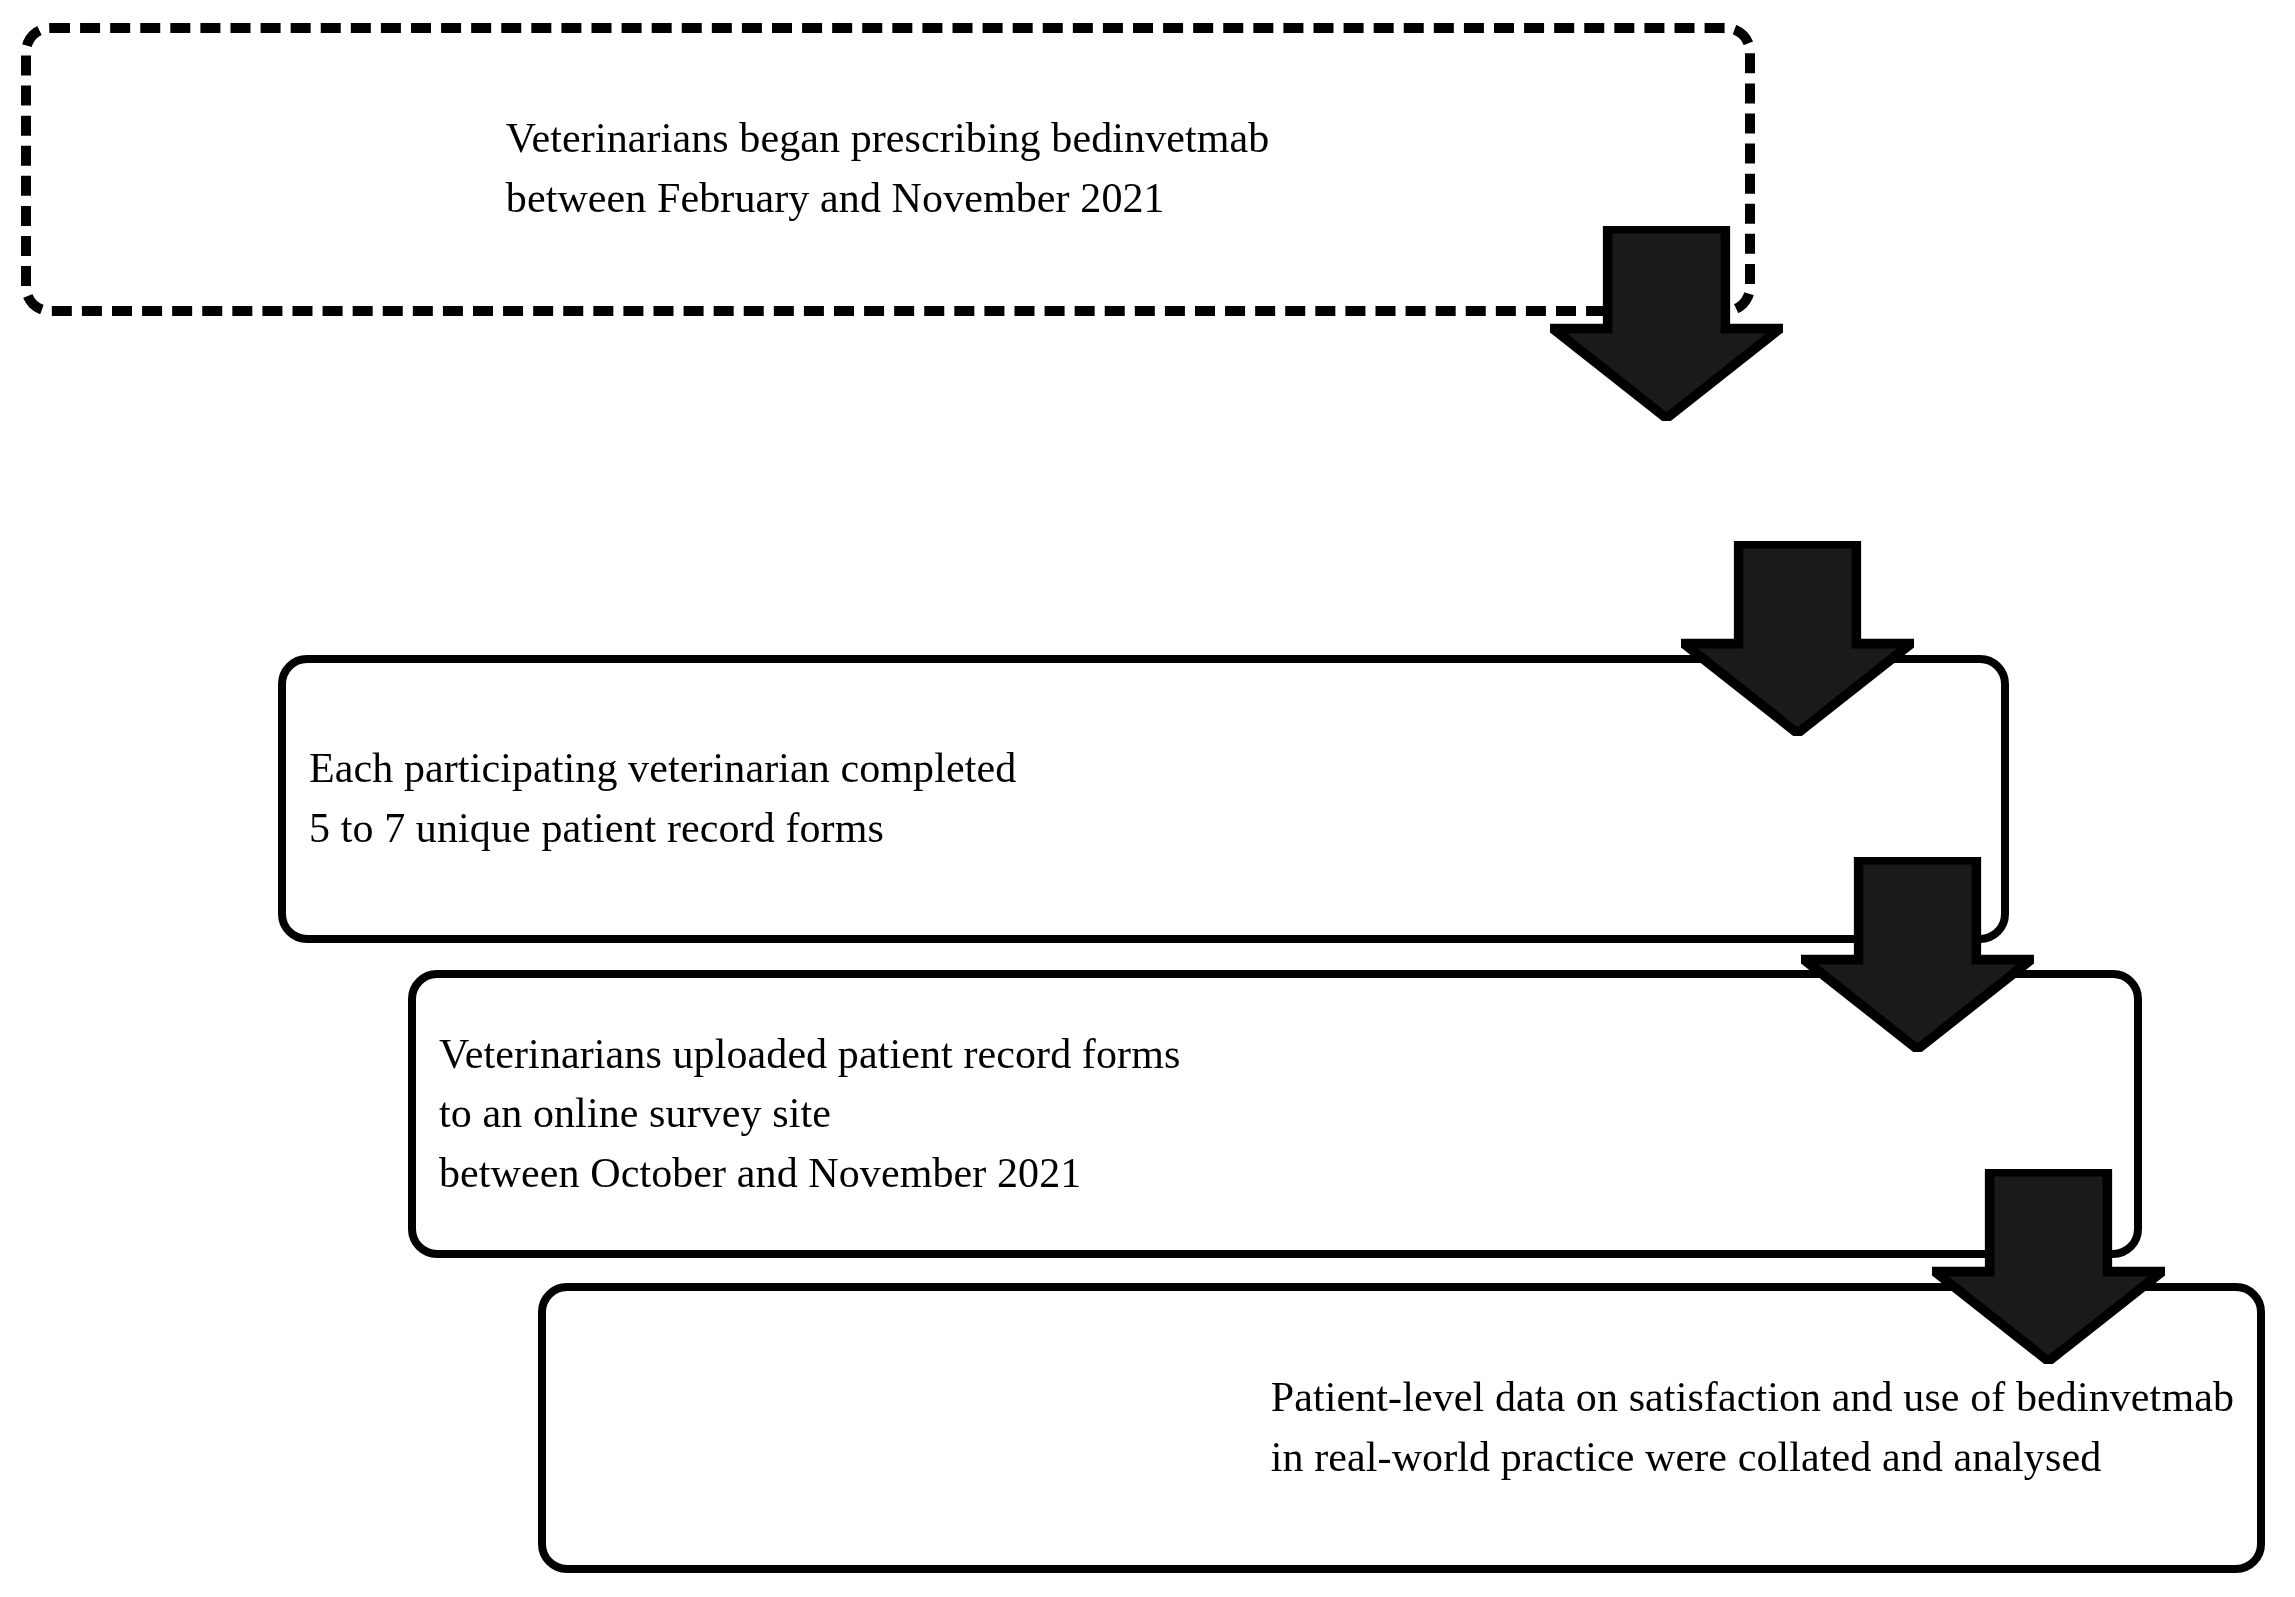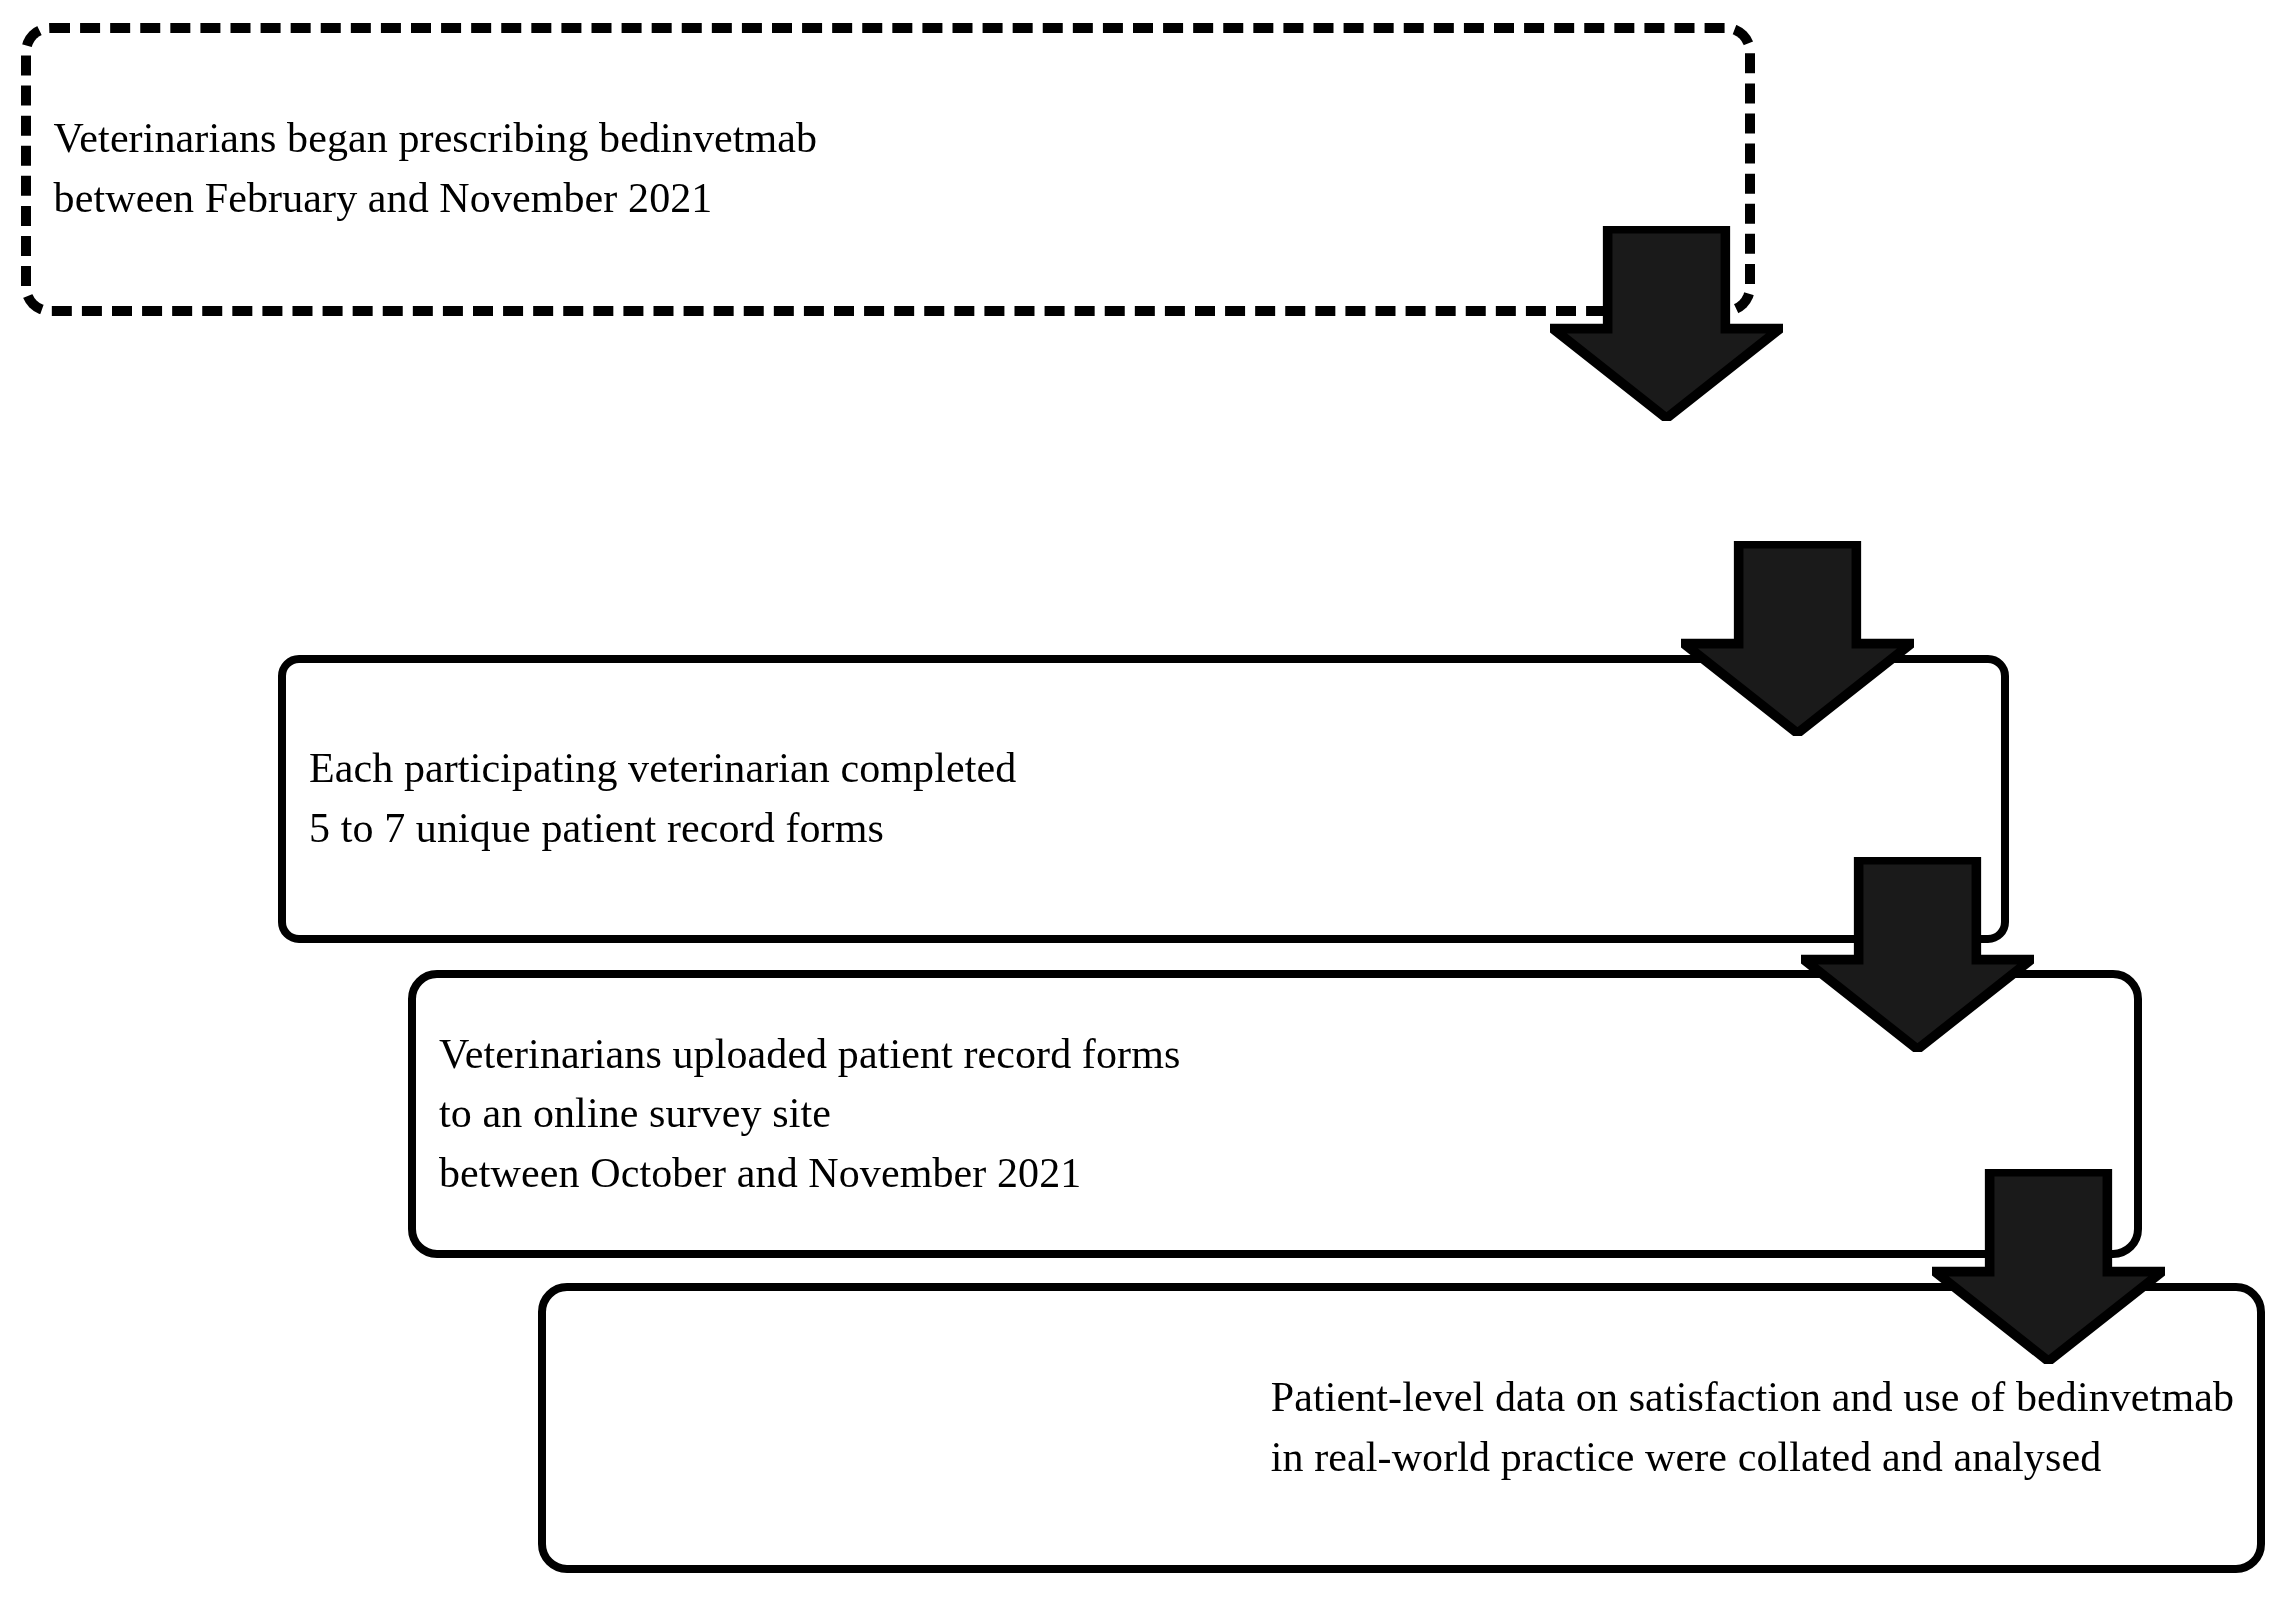--- a/index.html
+++ b/index.html
@@ -26,20 +26,21 @@
     z-index: 5;
   }
   .node.solid {
     border: 8.2px solid #000000;
     border-radius: 29px;
   }
   .node.dashed {
     border: 10.3px dashed #000000;
     border-radius: 29px;
     background: transparent;
+    align-items: center;
   }
   .node-text {
     padding: 0 23px;
     font-size: 42px;
     line-height: 1.42;
     color: #000000;
     white-space: pre-line;
     letter-spacing: 0.1px;
   }
 
@@ -65,21 +66,21 @@
     </svg>
   </div>
 
 
   <div class="arrow" style="left:1681px; top:541px; width:233px; height:195px;">
     <svg width="233" height="195" viewBox="0 0 340 285" xmlns="http://www.w3.org/2000/svg">
       <polygon points="84,4 256,4 256,150 336,150 170,281 4,150 84,150" fill="#1a1a1a" stroke="#000000" stroke-width="14" stroke-linejoin="miter"></polygon>
     </svg>
   </div>
 
-  <div class="node solid" style="left:278px; top:655px; width:1731px; height:288px;border-radius:21px;">
+  <div class="node solid" style="left:278px; top:655px; width:1731px; height:288px;">
     <div class="node-text">Each participating veterinarian completed
 5 to 7 unique patient record forms</div>
   </div>
 
   <div class="arrow" style="left:1801px; top:857px; width:233px; height:195px;">
     <svg width="233" height="195" viewBox="0 0 340 285" xmlns="http://www.w3.org/2000/svg">
       <polygon points="84,4 256,4 256,150 336,150 170,281 4,150 84,150" fill="#1a1a1a" stroke="#000000" stroke-width="14" stroke-linejoin="miter"></polygon>
     </svg>
   </div>
 

